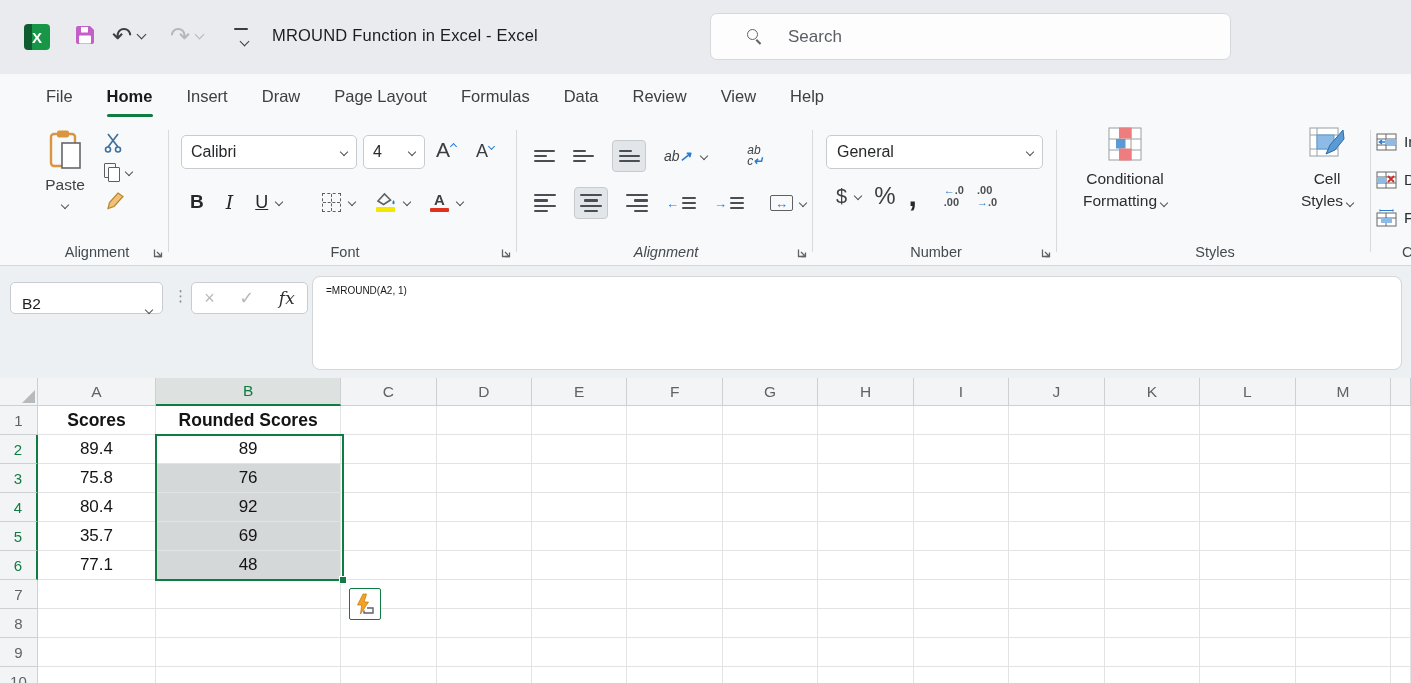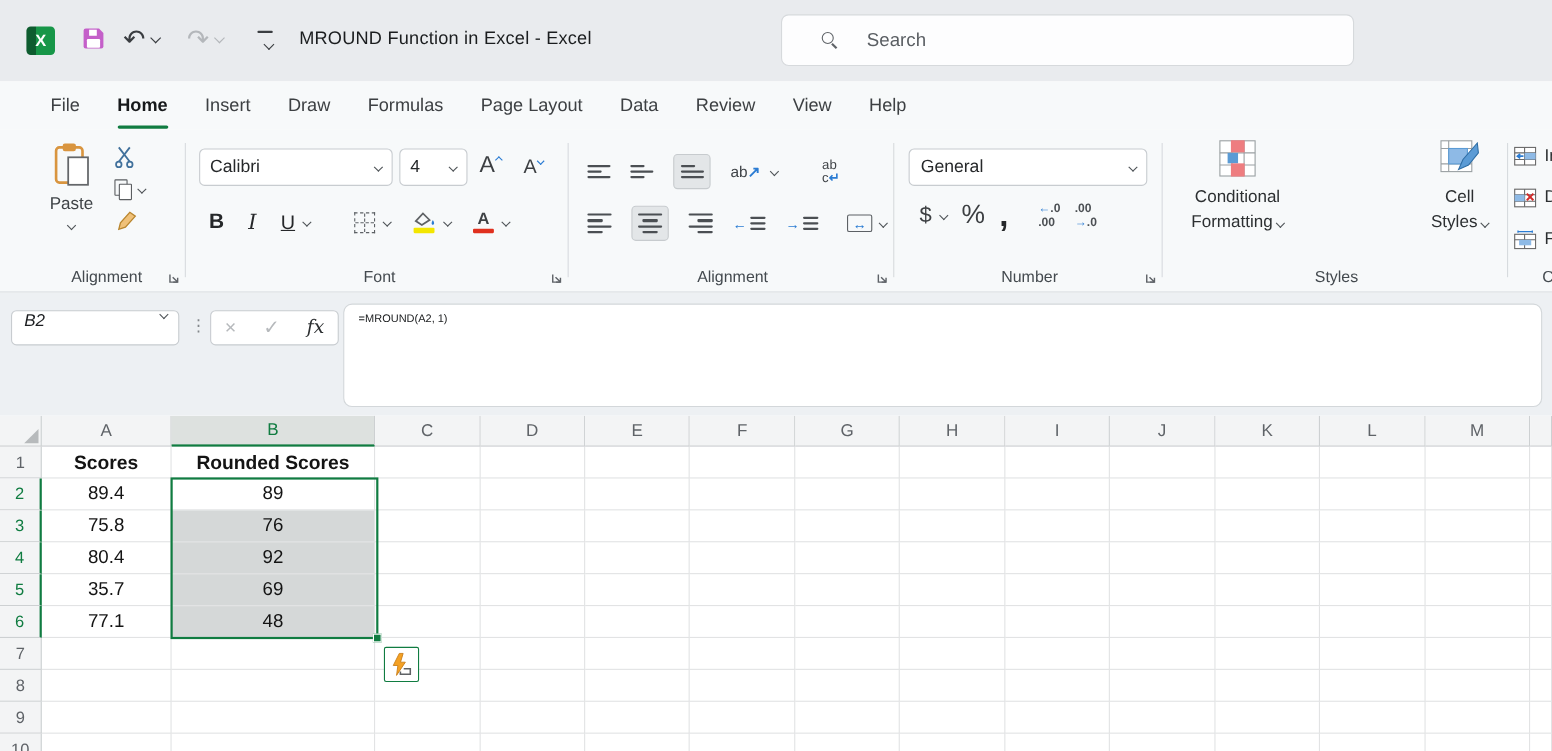--- a/index.html
+++ b/index.html
@@ -99,21 +99,21 @@
   .style-btn { position:absolute; top:8px; text-align:center; font-size:15.5px; color:#2c2f31; line-height:22px; }
   .style-btn .chev { margin-left:4px; }
 
   
   .cells-row { position:absolute; left:0; display:flex; align-items:center; gap:7px; font-size:15.5px;
     color:#2c2f31; white-space:nowrap; }
 
   
   #formula-strip { position:absolute; left:0; top:266px; width:1411px; height:112px; background:#edf0f3; }
   #name-box { position:absolute; left:10px; top:16px; width:153px; height:32px; background:#fff;
-    border:1px solid #c8ccd0; border-radius:5px; display:flex; align-items:flex-start; font-size:15.5px;font-style:italic; }
+    border:1px solid #c8ccd0; border-radius:5px; display:flex; align-items:flex-end; font-size:15.5px; }
   #name-box .txt { padding-left:11px; }
   #name-box .chev { margin-left:auto; margin-right:10px; }
   #fb-dots { position:absolute; left:173px; top:21px; color:#84888c; font-size:15px; letter-spacing:0; }
   #fx-box { position:absolute; left:191px; top:16px; width:117px; height:32px; background:#fff;
     border:1px solid #c8ccd0; border-radius:5px; display:flex; align-items:center; justify-content:space-around; }
   .fb-cancel, .fb-enter { color:#b6b9bc; font-size:18px; }
   .fb-fx { font-family:"DejaVu Serif", serif; font-style:italic; font-size:17px; color:#2c2f31; }
   #formula-input { position:absolute; left:312px; top:10px; width:1090px; height:94px; background:#fff;
     border:1px solid #d3d7da; border-radius:8px; font-size:10px; color:#17191b; padding:8px 13px; }
 
@@ -177,24 +177,24 @@
         <span>Home</span>
         <i class="tab-underline"></i>
       </li>
       <li>
         <span>Insert</span>
       </li>
       <li>
         <span>Draw</span>
       </li>
       <li>
+        <span>Page Layout</span>
+      </li>
+      <li>
         <span>Formulas</span>
-      </li>
-      <li>
-        <span>Page Layout</span>
       </li>
       <li>
         <span>Data</span>
       </li>
       <li>
         <span>Review</span>
       </li>
       <li>
         <span>View</span>
       </li>
@@ -283,21 +283,21 @@
       <span class="chev"></span>
     </div>
     <div class="grp-label">Font</div>
     <svg class="launcher" width="12" height="12" viewBox="0 0 12 12">
       <path d="M2.5 2.5 v7 h7" stroke="#5f6368" fill="none" stroke-width="1.3"></path>
       <path d="M5 5 l4 4 M9.5 5.5 v4 h-4" stroke="#5f6368" fill="none" stroke-width="1.3"></path>
     </svg>
   </div>
   <div class="vsep" style="left:516px;"></div>
 
-  <div class="grp" style="left:522px; width:288px;">
+  <div class="grp" style="left:522px; width:288px;font-style:italic;">
     <div style="position:absolute; left:12px; top:22px; display:flex; align-items:center; gap:18px;">
       <span class="vbars" style="width:21px;">
           <i style="width:21px;"></i>
           <i style="width:13px;"></i>
           <i style="width:21px;"></i>
         </span>
       <span class="vbars" style="width:21px;">
           <i style="width:13px;"></i>
           <i style="width:21px;"></i>
           <i style="width:13px;"></i>

